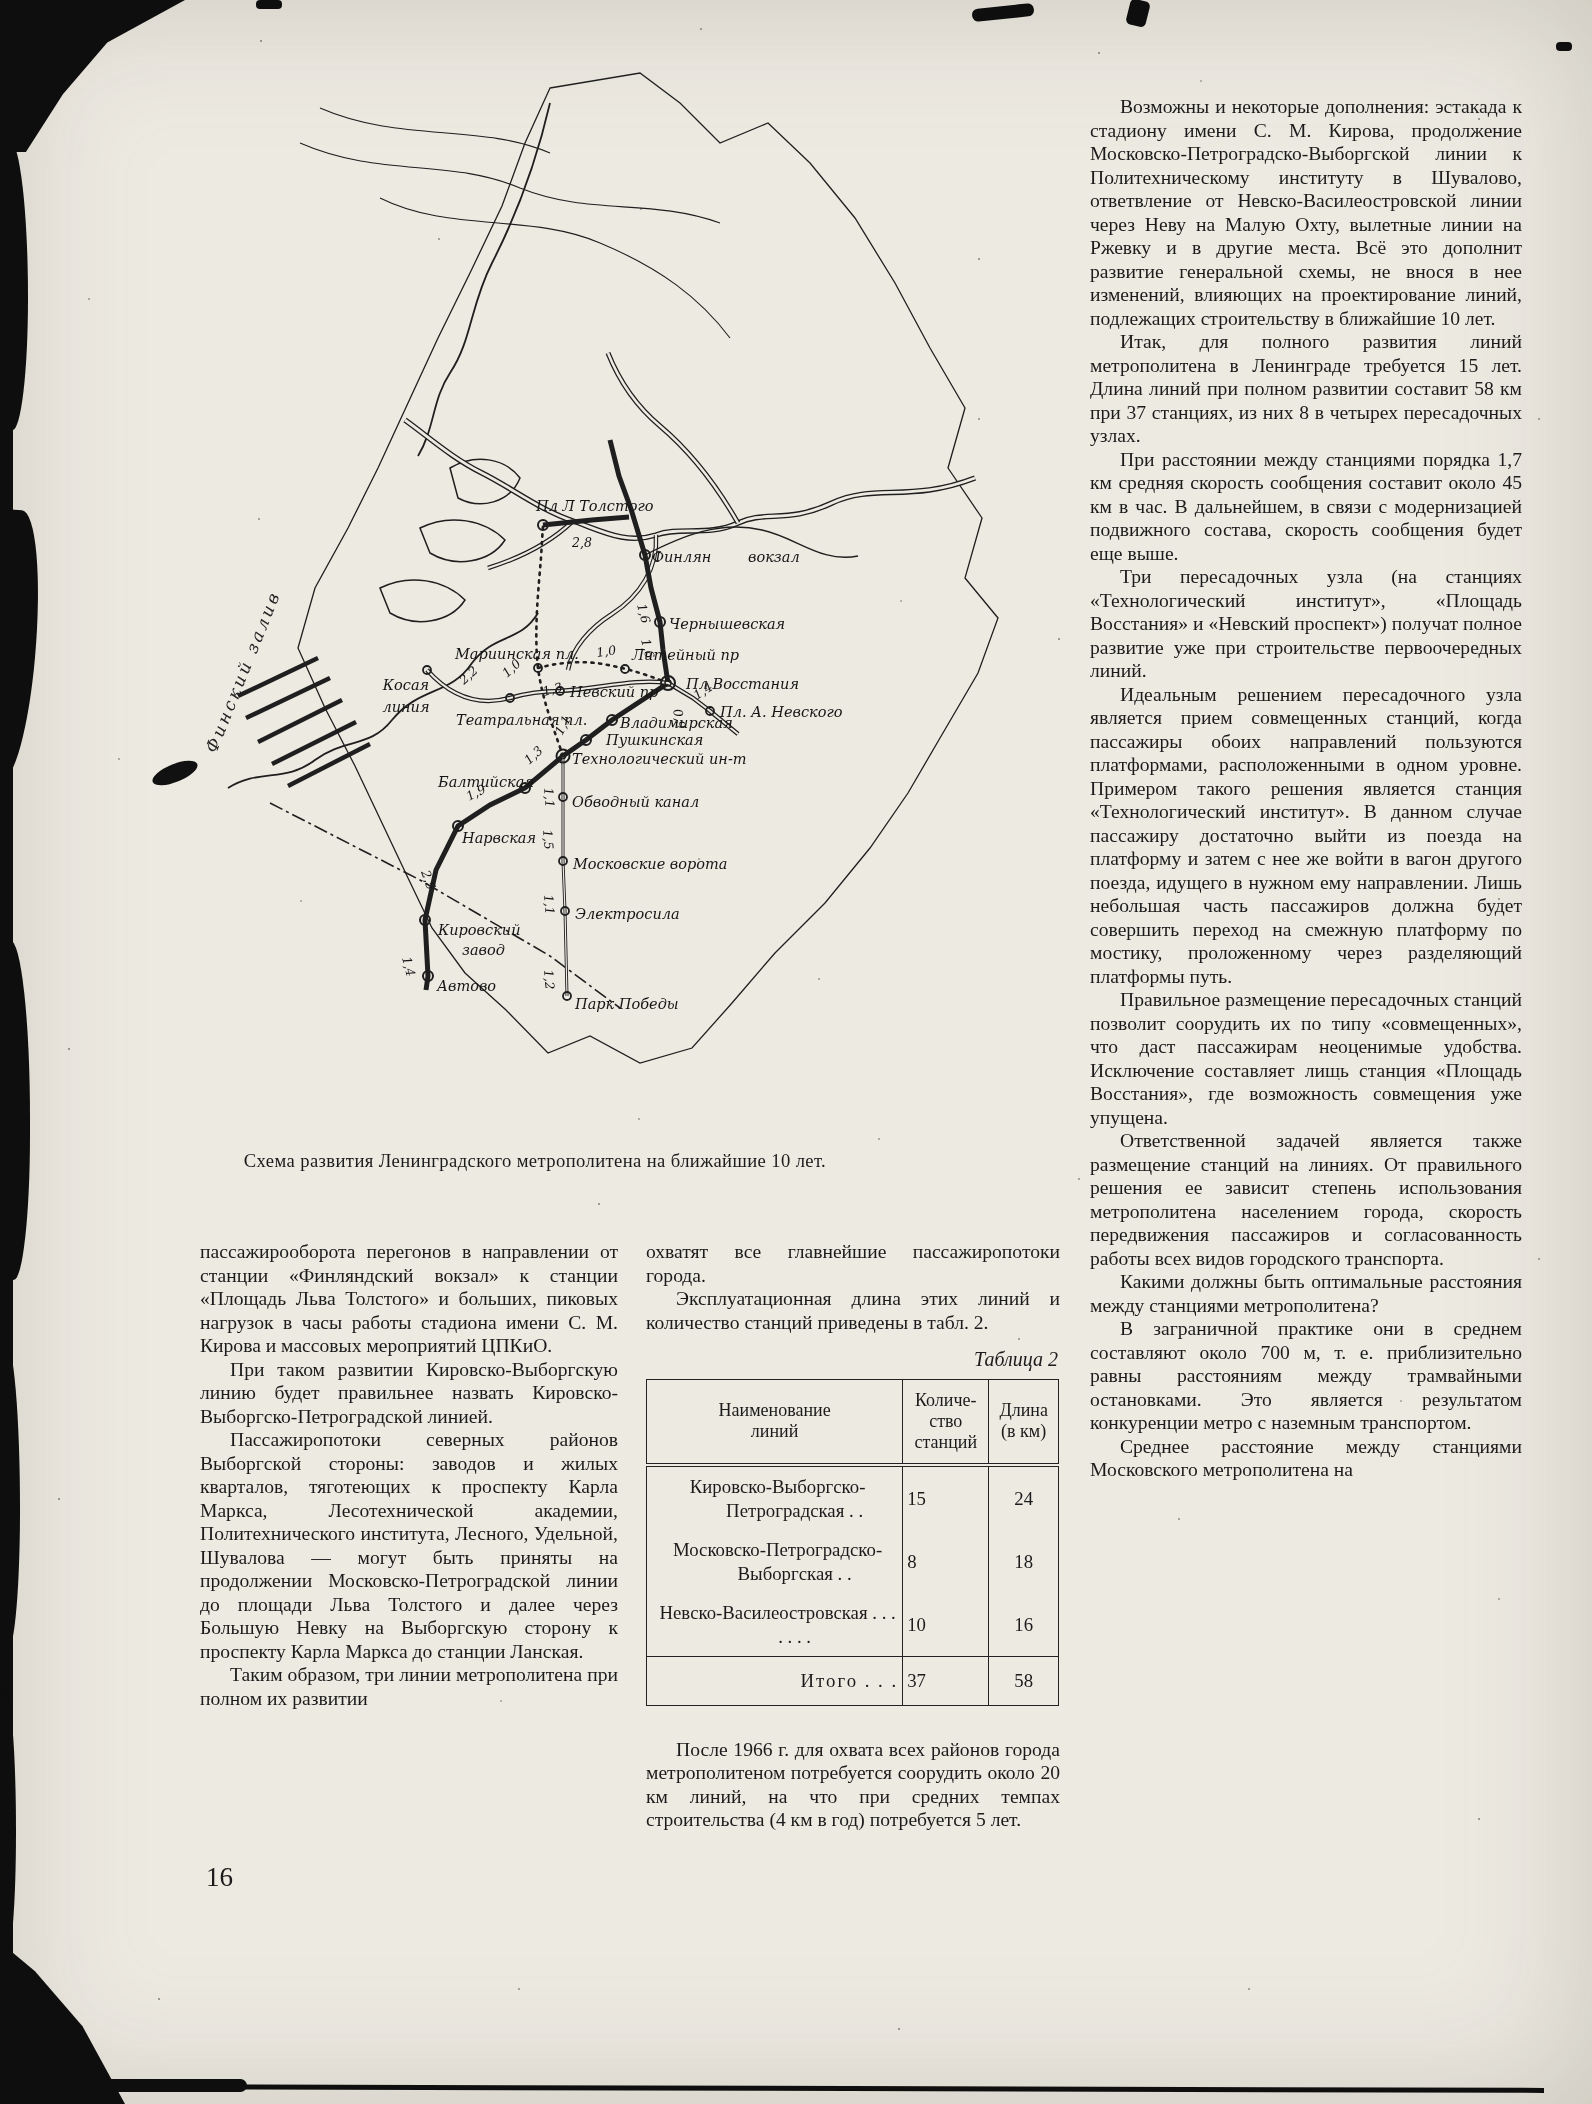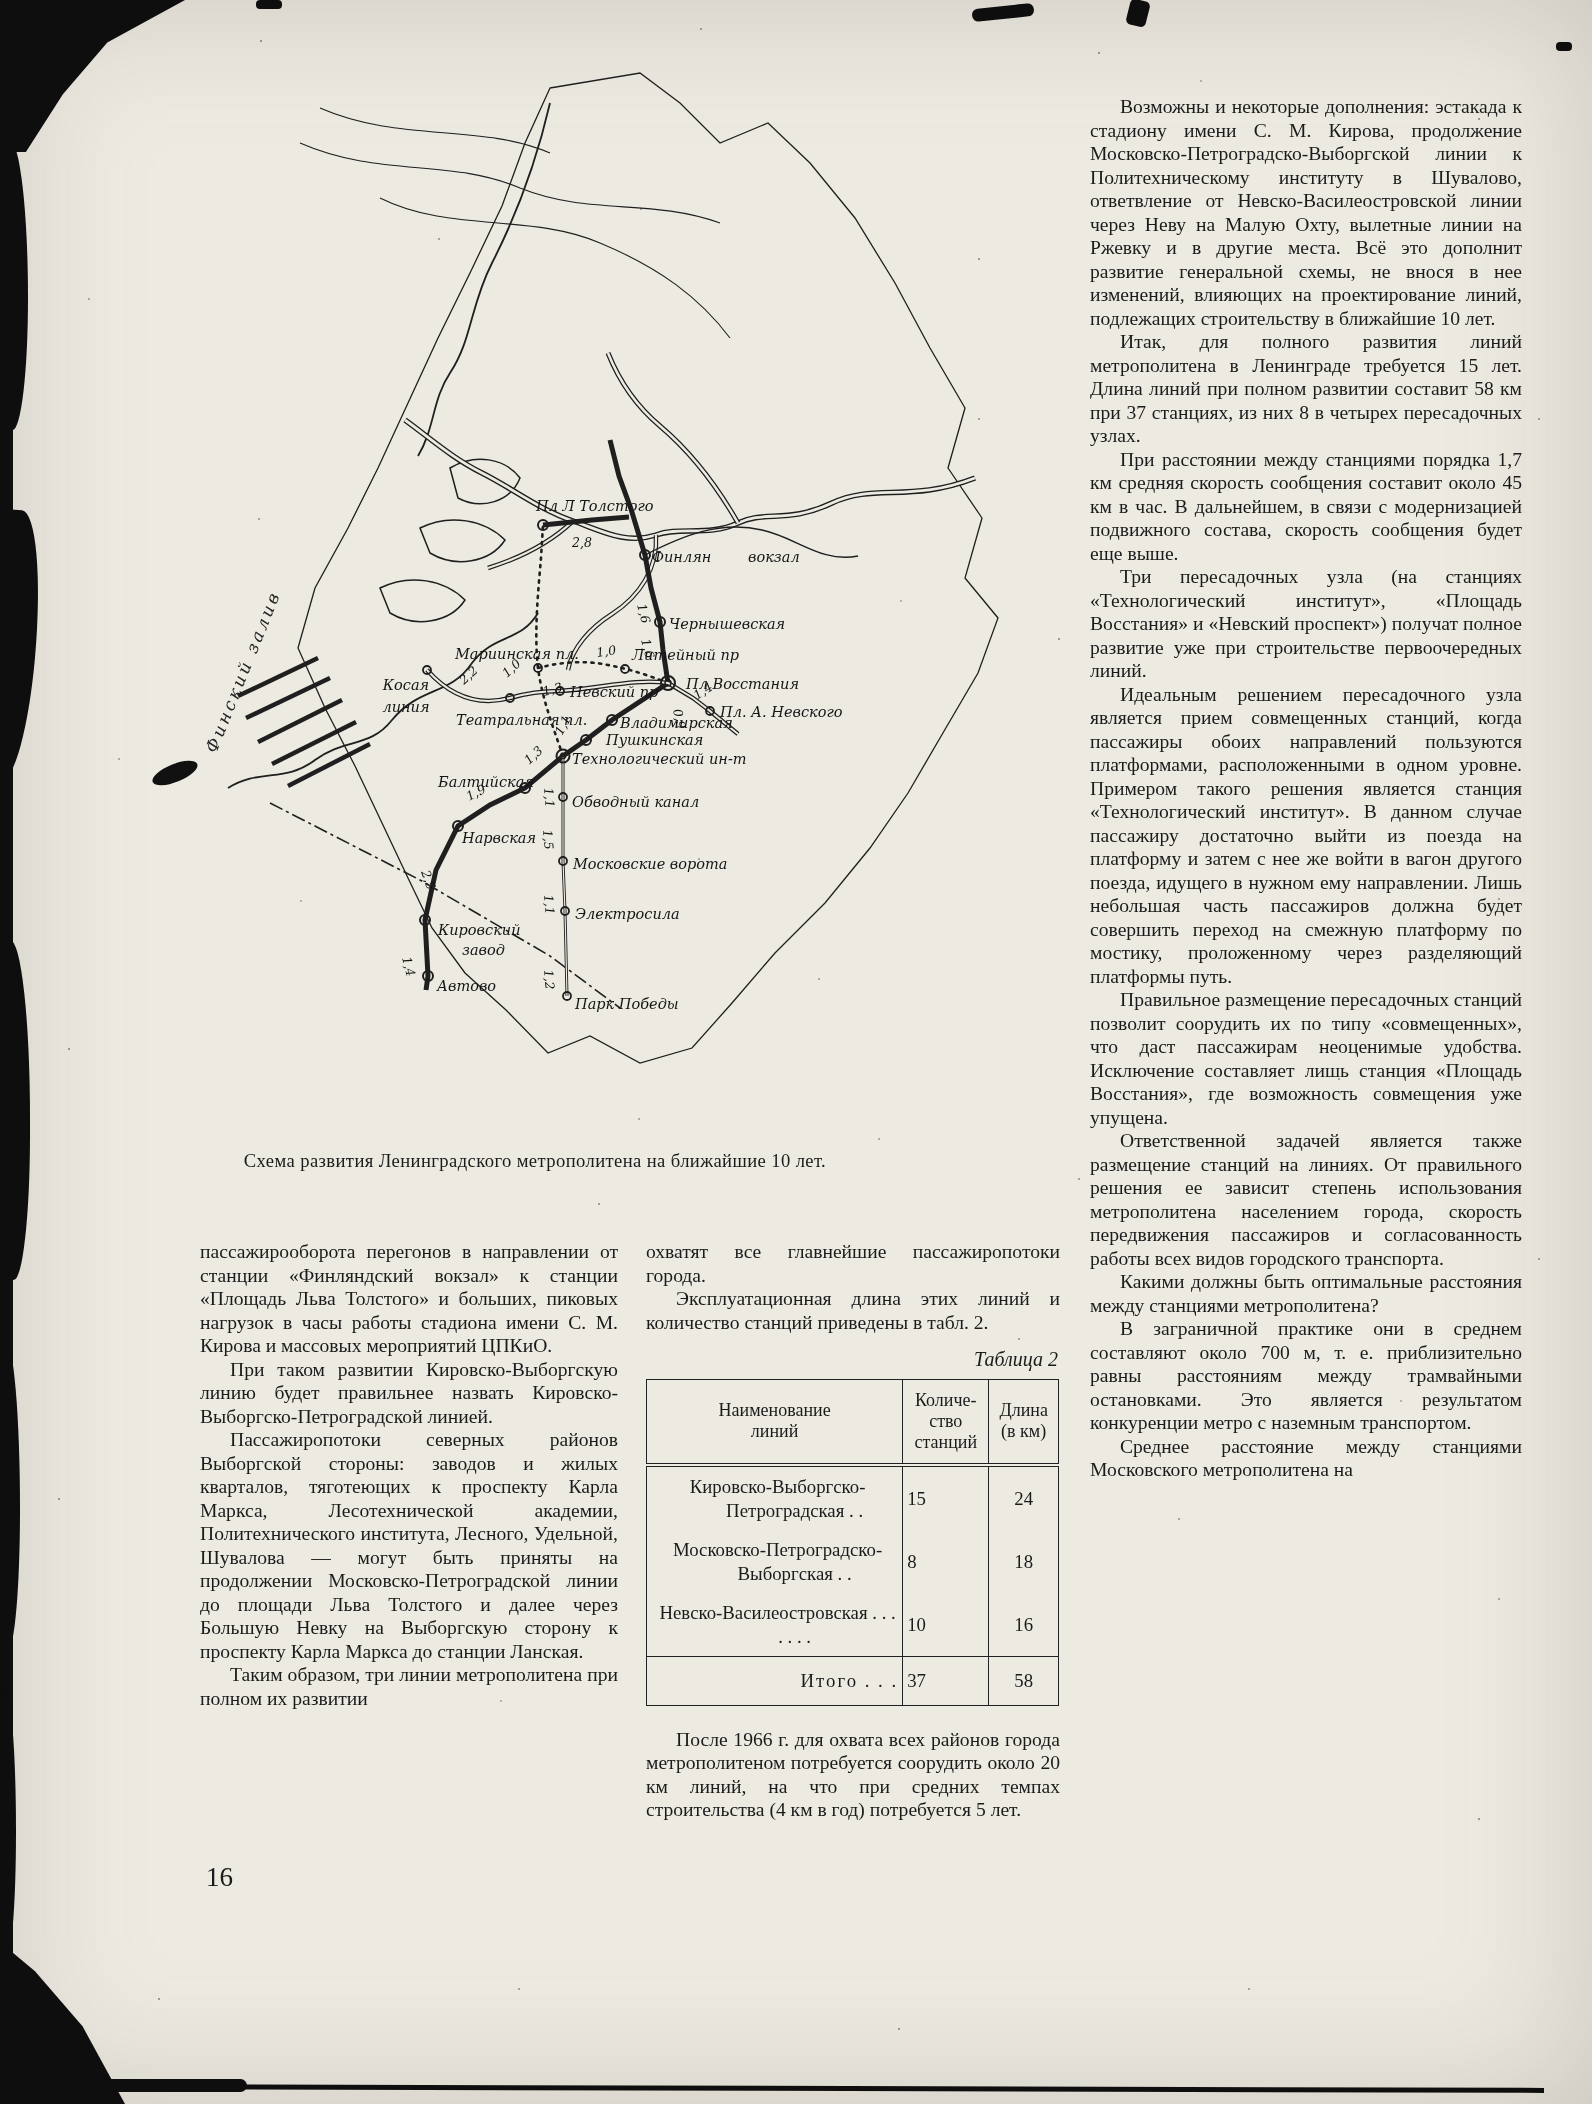--- a/index.html
+++ b/index.html
@@ -277,21 +277,21 @@
           <td class="tnum">10</td>
           <td class="tlen">16</td>
         </tr>
         <tr class="total">
           <td class="tname">Итого . . .</td>
           <td class="tnum">37</td>
           <td class="tlen">58</td>
         </tr>
       </tbody>
     </table>
-    <div style="margin-top:22px">
+    <div style="margin-top:32px">
         <p class="par ind">После 1966 г. для охвата всех районов города метрополитеном потребуется соорудить около 20 км линий, на что при средних темпах строительства (4 км в год) потребуется 5 лет.</p>
       </div>
   </div>
 
   <div class="col col-right">
       <p class="par ind">Возможны и некоторые дополнения: эстакада к стадиону имени С. М. Кирова, продолжение Московско-Петроградско-Выборгской линии к Политехническому институту в Шувалово, ответвление от Невско-Василеостровской линии через Неву на Малую Охту, вылетные линии на Ржевку и в другие места. Всё это дополнит развитие генеральной схемы, не внося в нее изменений, влияющих на проектирование линий, подлежащих строительству в ближайшие 10 лет.</p>
       <p class="par ind">Итак, для полного развития линий метрополитена в Ленинграде требуется 15 лет. Длина линий при полном развитии составит 58 км при 37 станциях, из них 8 в четырех пересадочных узлах.</p>
       <p class="par ind">При расстоянии между станциями порядка 1,7 км средняя скорость сообщения составит около 45 км в час. В дальнейшем, в связи с модернизацией подвижного состава, скорость сообщения будет еще выше.</p>
       <p class="par ind">Три пересадочных узла (на станциях «Технологический институт», «Площадь Восстания» и «Невский проспект») получат полное развитие уже при строительстве первоочередных линий.</p>
       <p class="par ind">Идеальным решением пересадочного узла является прием совмещенных станций, когда пассажиры обоих направлений пользуются платформами, расположенными в одном уровне. Примером такого решения является станция «Технологический институт». В данном случае пассажиру достаточно выйти из поезда на платформу и затем с нее же войти в вагон другого поезда, идущего в нужном ему направлении. Лишь небольшая часть пассажиров должна будет совершить переход на смежную платформу по мостику, проложенному через разделяющий платформы путь.</p>

